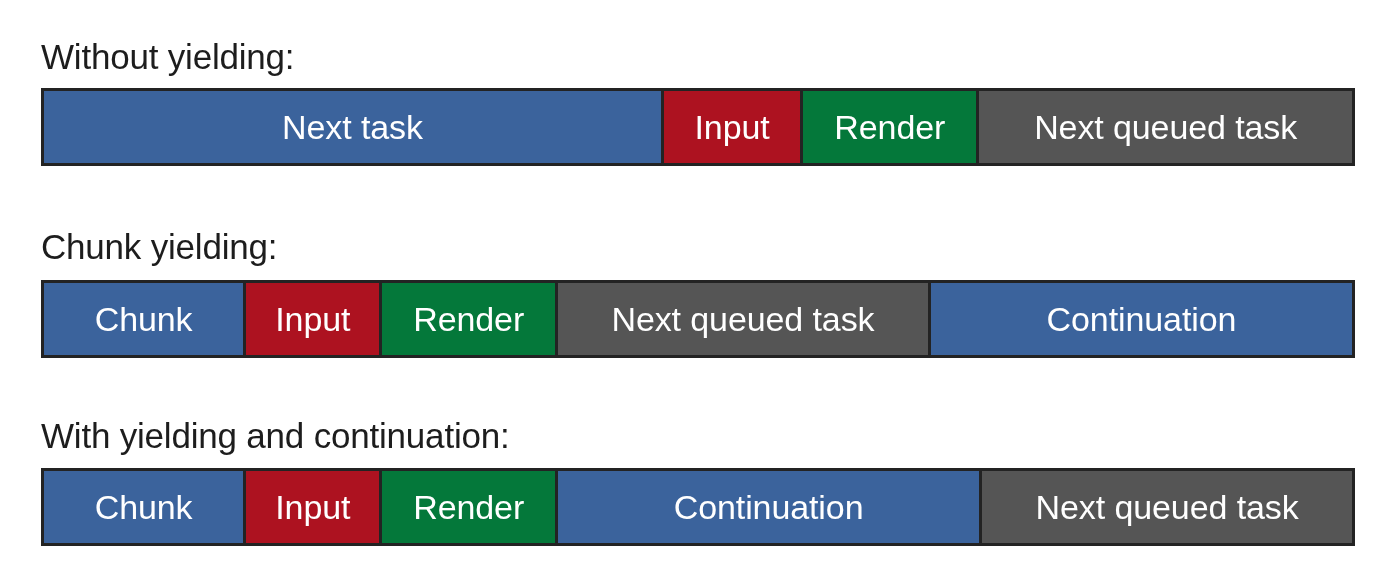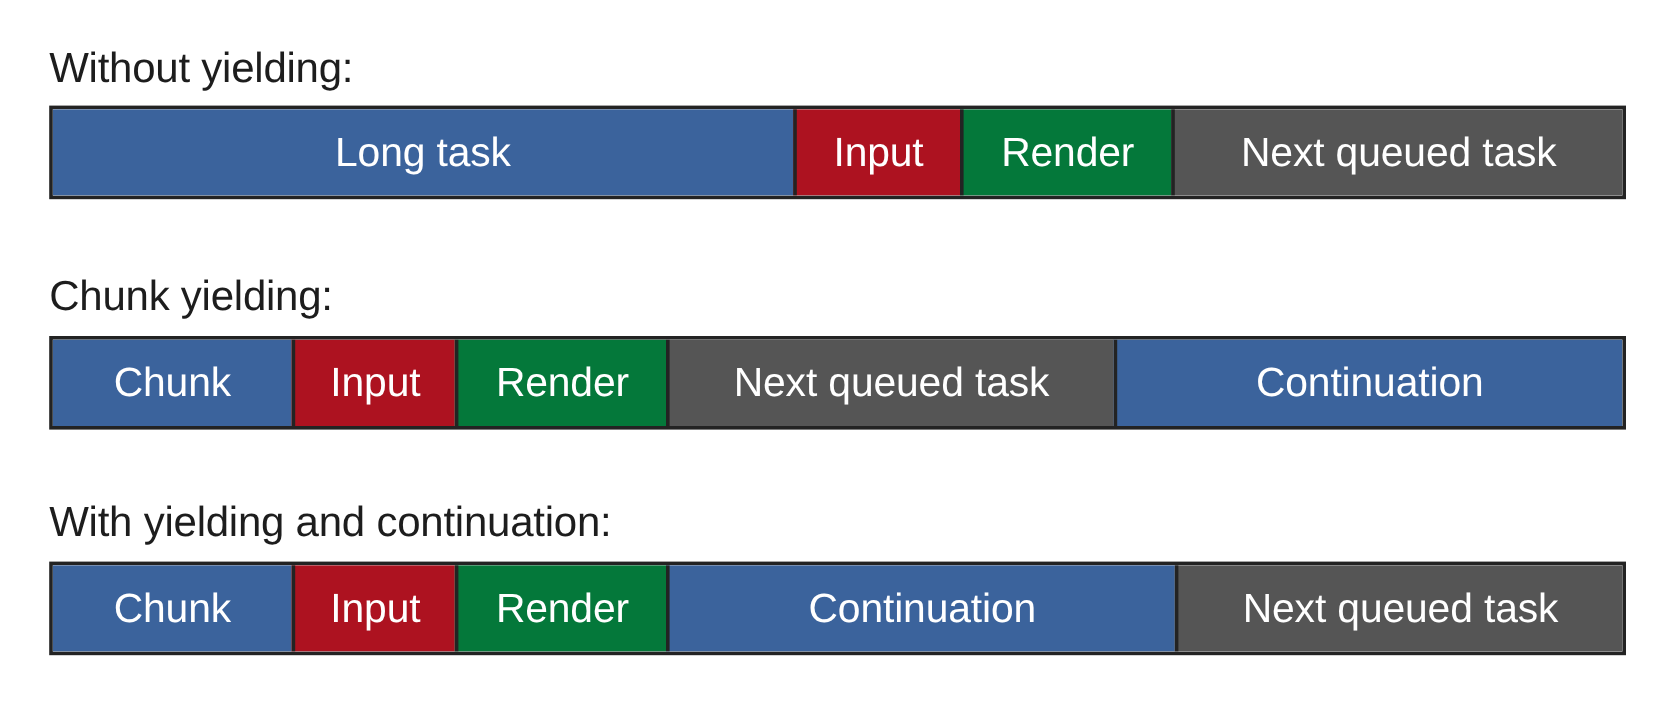--- a/index.html
+++ b/index.html
@@ -86,21 +86,21 @@
 </style>
 </head>
 <body>
 
 <div id="diagram" style="background: rgb(255, 255, 255);">
 
   <div class="row" id="row-1">
     <div class="row-label" style="color: rgb(29, 29, 29);">Without yielding:</div>
     <div class="bar" style="border-color: rgb(35, 35, 35);">
       <div class="seg" style="background-color: rgb(59, 99, 156); flex: 624 0 0px; border-left-color: rgb(35, 35, 35); color: rgb(255, 255, 255);">
-        <span class="seg-label">Long task</span>
+        <span class="seg-label">Next task</span>
       </div>
       <div class="seg" style="background-color: rgb(173, 18, 32); flex: 138 0 0px; border-left-color: rgb(35, 35, 35); color: rgb(255, 255, 255);">
         <span class="seg-label">Input</span>
       </div>
       <div class="seg" style="background-color: rgb(4, 120, 58); flex: 175 0 0px; border-left-color: rgb(35, 35, 35); color: rgb(255, 255, 255);">
         <span class="seg-label">Render</span>
       </div>
       <div class="seg" style="background-color: rgb(85, 85, 85); flex: 377 0 0px; border-left-color: rgb(35, 35, 35); color: rgb(255, 255, 255);">
         <span class="seg-label">Next queued task</span>
       </div>

